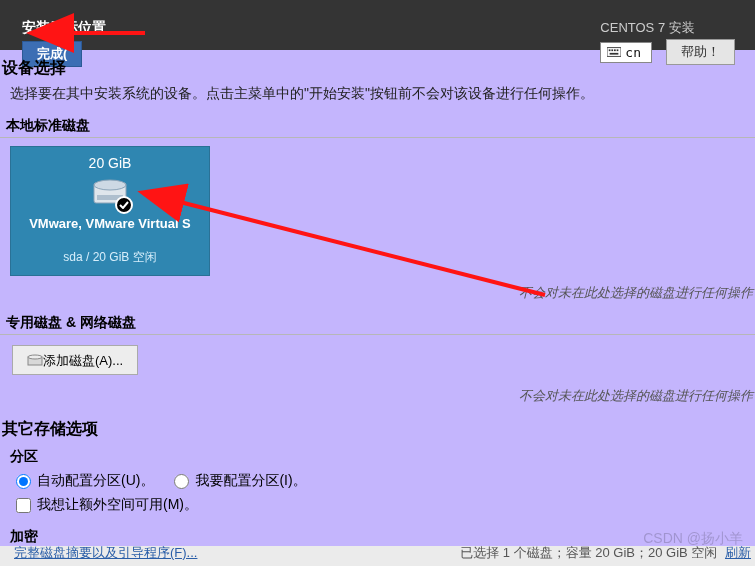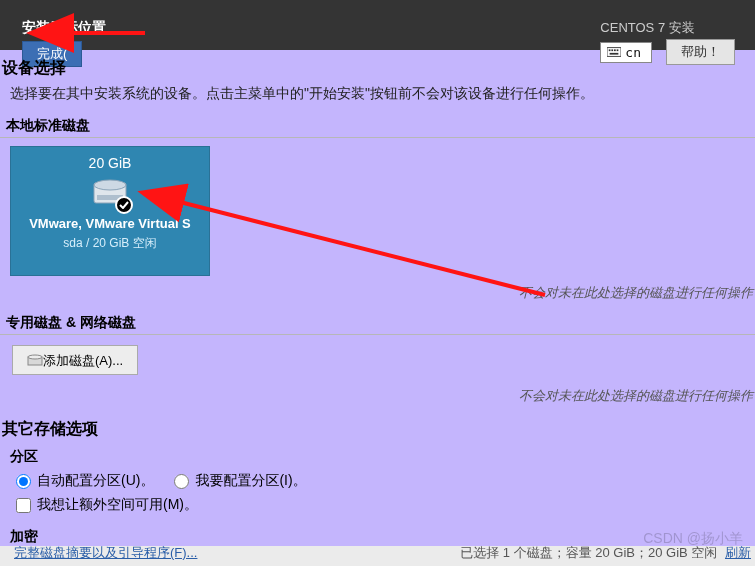--- a/index.html
+++ b/index.html
@@ -32,20 +32,21 @@
       font-size: 14px;
     }
     .done-btn {
       background: #3c6eb4;
       border: 1px solid #2c5a96;
       color: #fff;
       padding: 3px 14px;
       font-size: 13px;
       margin: 2px 0 0 6px;
       cursor: pointer;
+      font-weight: bold;
     }
     .top-right {
       display: flex;
       flex-direction: column;
       align-items: flex-start;
       padding-right: 4px;
     }
     .top-right-row1 {
       color: #ccc;
       font-size: 13px;
@@ -142,21 +143,21 @@
     .check-badge svg { width: 10px; height: 8px; }
     .disk-name {
       font-weight: bold;
       font-size: 13px;
       text-align: center;
     }
     .disk-sub {
       font-size: 12px;
       color: #d6eefb;
       text-align: center;
-      margin-top: 4px;
+      margin-top: 18px;
     }
     .note {
       font-style: italic;
       color: #555;
       font-size: 13px;
       text-align: right;
       padding: 8px 2px 6px 0;
     }
     .add-disk-btn {
       background: #ededed;

